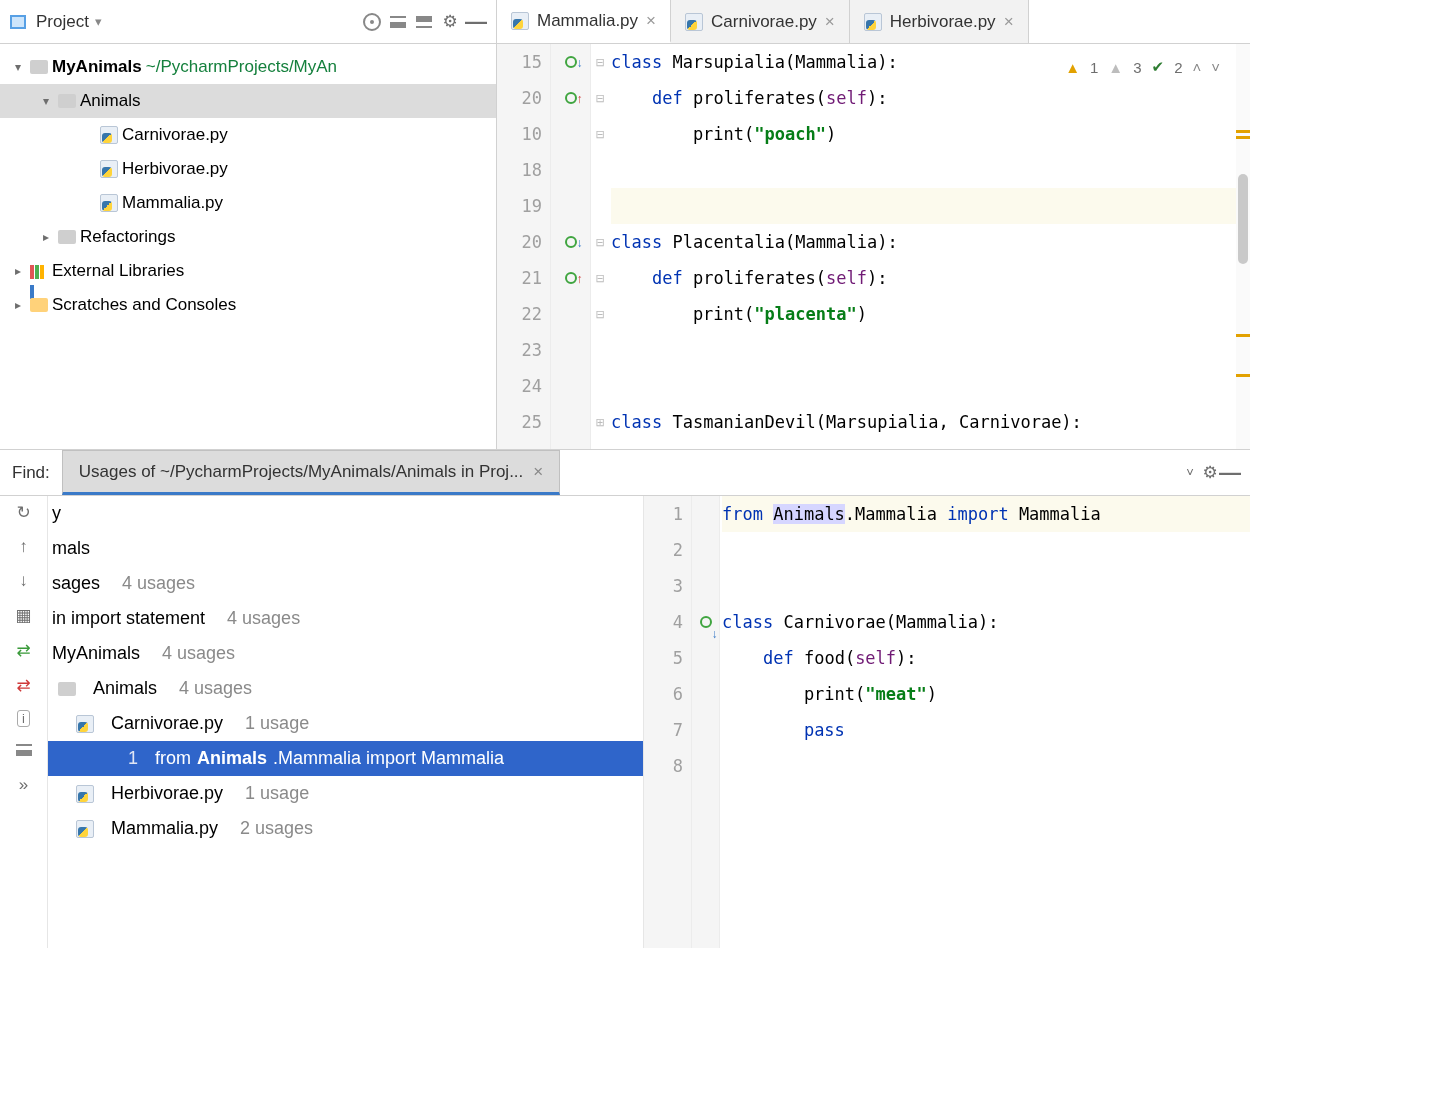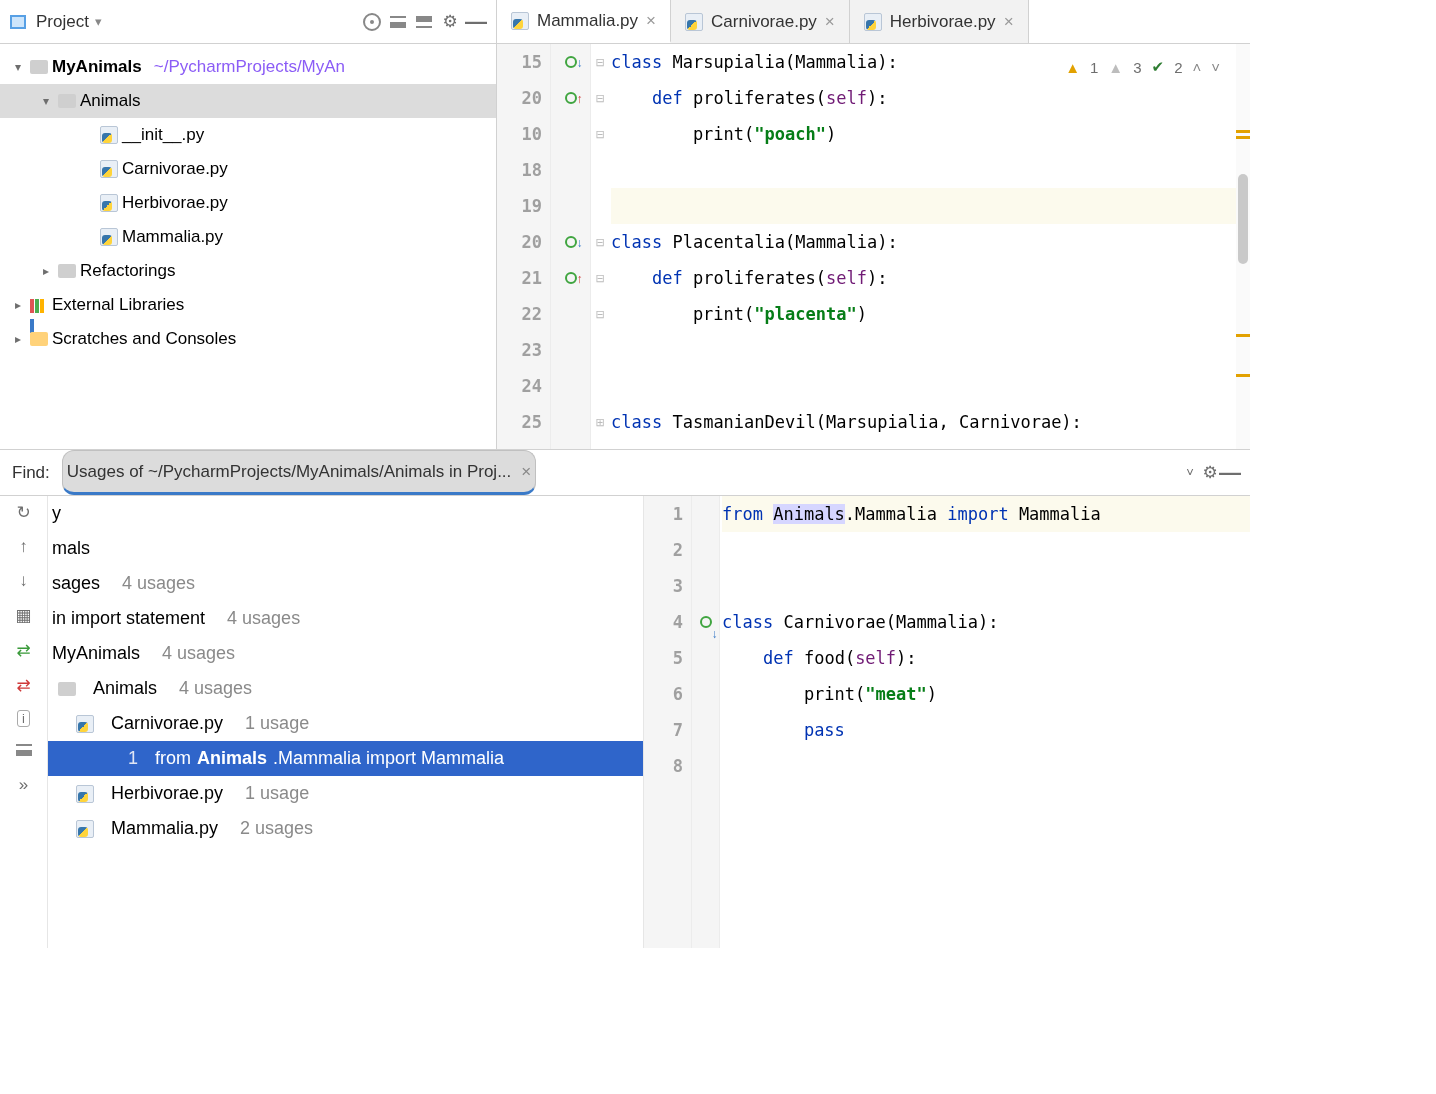--- a/index.html
+++ b/index.html
@@ -23,32 +23,32 @@
 .ind2 { padding-left: 100px; }
 .chevron { width: 16px; text-align: center; color: #6e6e6e; font-size: 12px; }
 .folder-ic { width: 18px; height: 14px; background: #cfcfcf; border-radius: 2px; position: relative; }
 .pyfile-ic { width: 18px; height: 18px; position: relative; }
 .pyfile-ic::before { content: ""; position: absolute; inset: 0; background: #e9eff6; border: 1px solid #b9c6d6; border-radius: 2px; }
 .pyfile-ic::after { content: ""; position: absolute; left: 2px; top: 7px; width: 10px; height: 10px; background: linear-gradient(135deg,#3776ab 50%,#ffd43b 50%); border-radius: 3px; }
 .lib-ic { width: 18px; height: 14px; display: inline-block; }
 .lib-ic span { display:inline-block;width:4px;height:14px;margin-right:1px; }
 .tree-label { color: #000; }
 .tree-label.bold { font-weight: 700; }
-.tree-sub { color: #8b5cf6; margin-left: 8px; }
+.tree-sub { color: #15803d; }
 
 
 .editor-col { flex: 1; display: flex; flex-direction: column; position: relative; }
 .tabs { height: 44px; display: flex; align-items: stretch; border-bottom: 1px solid #d1d1d1; }
 .tab { display: flex; align-items: center; gap: 8px; padding: 0 14px; border-right: 1px solid #d1d1d1; font-size: 17px; color: #333; }
 .tab.active { background: #fff; border-bottom: 2px solid #fff; }
 .tab:not(.active) { background: #f2f2f2; }
 .tab .close { color: #999; }
 
 .code-wrap { flex: 1; display: flex; position: relative; overflow: hidden; }
-.gutter { width: 54px; background: #f5f5f5; border-right: 1px solid #ececec; text-align: right; padding-right: 8px; color: #a0a0a0; font-family: Menlo, Consolas, monospace; font-size: 17px; font-weight: bold; }
+.gutter { width: 54px; background: #f5f5f5; border-right: 1px solid #ececec; text-align: right; padding-right: 8px; color: #a0a0a0; font-family: Menlo, Consolas, monospace; font-size: 17px; }
 .gutter div { height: 36px; line-height: 36px; }
 .marker-col { width: 40px; background: #f5f5f5; border-right: 1px solid #ececec; }
 .marker-col div { height: 36px; display: flex; align-items: center; justify-content: center; }
 .fold-col { width: 18px; background: #fff; }
 .fold-col div { height: 36px; display:flex;align-items:center;justify-content:center;color:#bcbcbc;font-size:11px; }
 .code { flex: 1; font-family: Menlo, Consolas, monospace; font-size: 17px; line-height: 36px; white-space: pre; padding-left: 2px; }
 .code .ln { height: 36px; }
 .kw { color: #0033b3; }
 .fn { color: #000; }
 .self { color: #701a75; }
@@ -68,21 +68,21 @@
 
 .ov-dn { display:inline-block;width:12px;height:12px;border-radius:6px;border:2px solid #40a540;position:relative; }
 .ov-dn::after{content:"↓";position:absolute;left:10px;top:-2px;font-size:12px;color:#3a7ac8;}
 .ov-up { display:inline-block;width:12px;height:12px;border-radius:6px;border:2px solid #40a540;position:relative; }
 .ov-up::after{content:"↑";position:absolute;left:10px;top:-2px;font-size:12px;color:#cf3a3a;}
 
 
 .bottom { flex: 1; display: flex; flex-direction: column; }
 .find-head { height: 46px; display: flex; align-items: center; border-bottom: 1px solid #d1d1d1; }
 .find-lbl { padding: 0 12px; font-size: 17px; color: #333; }
-.find-tab { height: 100%; display: flex; align-items: center; padding: 0 4px; background: #dcdcdc; border-top: 1px solid #c0c0c0; border-left:1px solid #c0c0c0;border-right:1px solid #c0c0c0; border-bottom: 3px solid #3a7ac8; font-size: 17px; color: #333; gap: 10px; border-radius: 12px; }
+.find-tab { height: 100%; display: flex; align-items: center; padding: 0 16px; background: #dcdcdc; border-top: 1px solid #c0c0c0; border-left:1px solid #c0c0c0;border-right:1px solid #c0c0c0; border-bottom: 3px solid #3a7ac8; font-size: 17px; color: #333; gap: 10px; }
 .find-tab .close { color: #888; }
 .find-head .spacer { flex:1; }
 
 .find-body { flex: 1; display: flex; }
 .find-tools { width: 48px; border-right: 1px solid #e6e6e6; display: flex; flex-direction: column; align-items: center; padding-top: 6px; gap: 14px; color: #6e6e6e; font-size: 17px; }
 .find-tree { width: 596px; overflow: hidden; font-size: 18px; border-right: 1px solid #e6e6e6; }
 .find-tree .row { height: 35px; display: flex; align-items: center; gap: 6px; padding-left: 4px; }
 .find-tree .row.sel { background: #2f65ca; color: #fff; }
 .find-tree .muted { color: #8a8a8a; }
 .find-tree .row.sel .muted { color: #e0e6f5; }
@@ -132,24 +132,20 @@
           <span class="tree-label bold">MyAnimals</span>
           <span class="tree-sub">~/PycharmProjects/MyAn</span>
         </div>
         <div class="tree-row ind1 sel">
           <span class="chevron">▾</span>
           <span class="folder-ic"></span>
           <span class="tree-label">Animals</span>
         </div>
         <div class="tree-row ind2">
             <span class="pyfile-ic"></span>
-            <span class="tree-label">__init__.py</span>
-          </div>
-        <div class="tree-row ind2">
-            <span class="pyfile-ic"></span>
             <span class="tree-label">Carnivorae.py</span>
           </div>
         <div class="tree-row ind2">
             <span class="pyfile-ic"></span>
             <span class="tree-label">Herbivorae.py</span>
           </div>
         <div class="tree-row ind2">
             <span class="pyfile-ic"></span>
             <span class="tree-label">Mammalia.py</span>
           </div>

